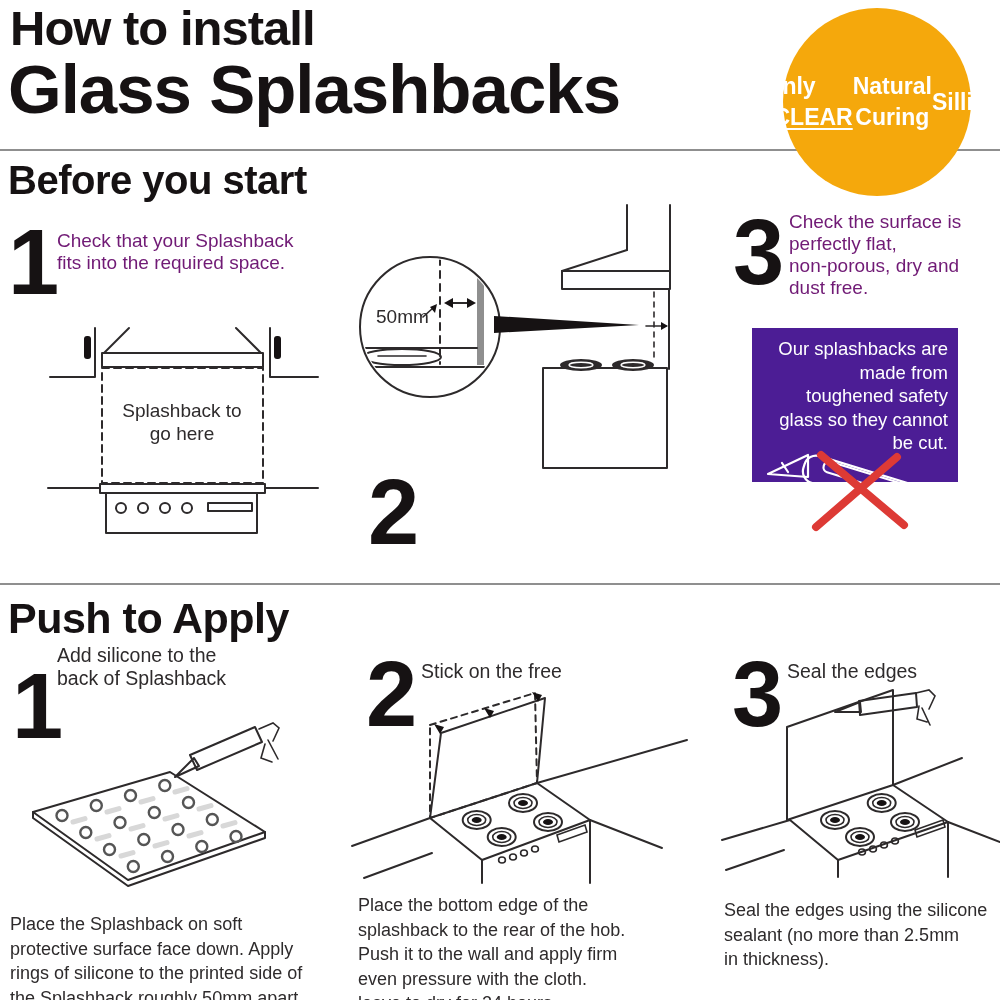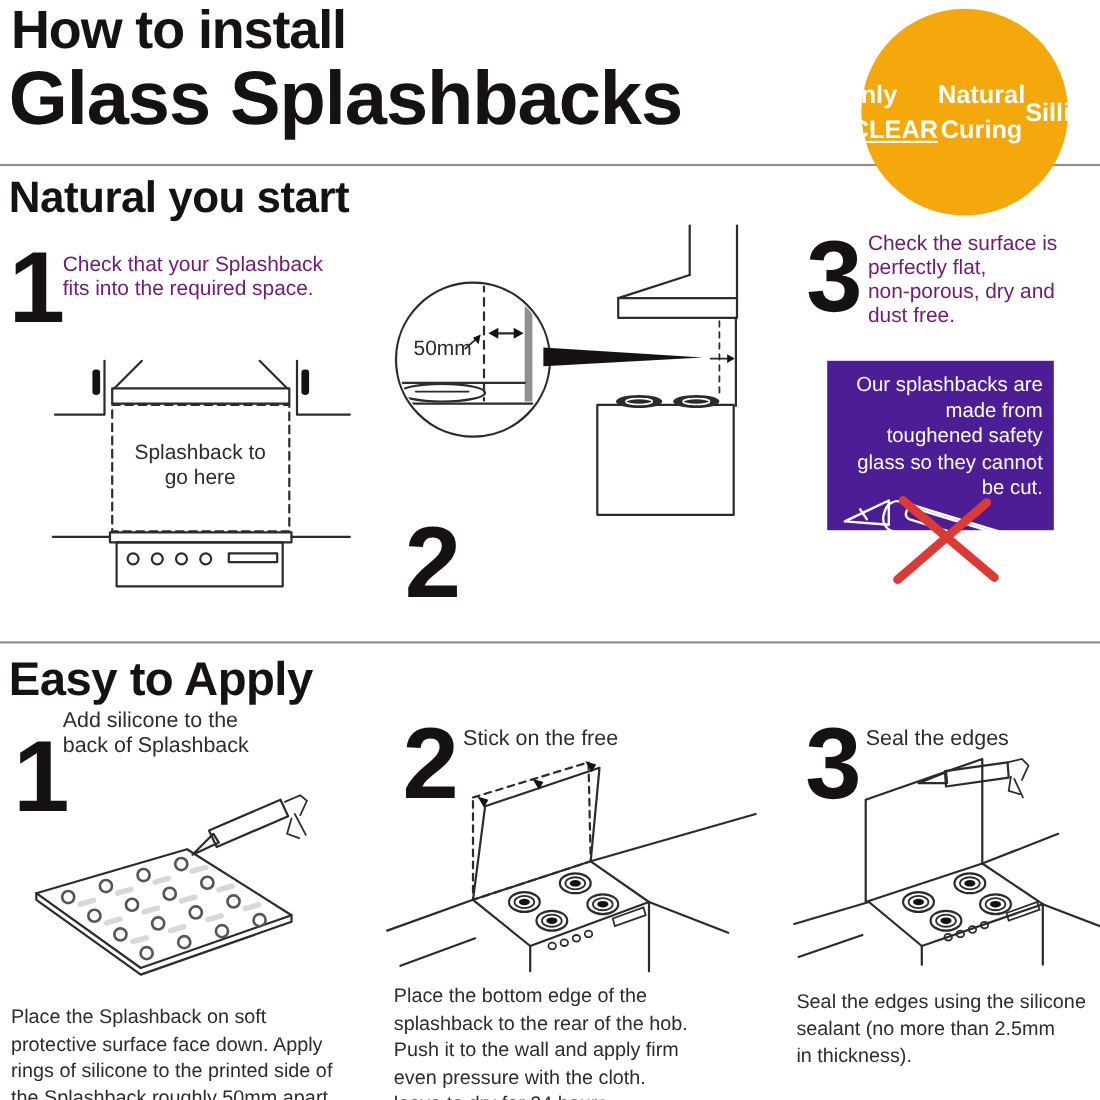--- a/index.html
+++ b/index.html
@@ -42,21 +42,21 @@
   <div class="abs h-install">How to install</div>
   <div class="abs h-glass">Glass Splashbacks</div>
   <div class="abs divider" style="top:149px;"></div>
 
   <div class="abs badge">
     <div class="badge-line"><span>Only use</span>&nbsp;<span class="ul">CLEAR</span></div>
     <div class="badge-line">Natural Curing</div>
     <div class="badge-line">Sillicone</div>
   </div>
 
-  <div class="abs h-section" style="left:8px;top:158px;">Natural you start</div>
+  <div class="abs h-section" style="left:8px;top:158px;">Before you start</div>
 
   <div class="abs num" style="left:8px;top:228px;">1</div>
   <div class="abs body-text pre" style="left:57px;top:230px;width:260px;">Check that your Splashback
 fits into the required space.</div>
 
   <svg class="abs" style="left:40px;top:320px;" width="290" height="225" viewBox="0 0 290 225">
     <path class="ln" d="M10 57 H55 V8"></path>
     <rect class="fillk" x="44" y="16" width="7" height="23" rx="3"></rect>
     <path class="ln" d="M278 57 H230 V8"></path>
     <rect class="fillk" x="234" y="16" width="7" height="23" rx="3"></rect>
@@ -138,21 +138,21 @@
       </g>
       <g stroke="#dd3a35" stroke-width="8" stroke-linecap="round">
         <line x1="67" y1="5" x2="150" y2="75"></line>
         <line x1="143" y1="7" x2="62" y2="77"></line>
       </g>
     </svg>
   </div>
 
   <div class="abs divider" style="top:583px;"></div>
 
-  <div class="abs h-section" style="left:8px;top:594px;font-size:43px;">Easy to Apply</div>
+  <div class="abs h-section" style="left:8px;top:594px;font-size:43px;">Push to Apply</div>
 
   <div class="abs num" style="left:12px;top:672px;">1</div>
   <div class="abs title-text pre" style="left:57px;top:644px;width:230px;">Add silicone to the
 back of Splashback</div>
 
   <svg class="abs" style="left:10px;top:702px;" width="310" height="188" viewBox="0 0 310 188">
     <g stroke="#d8d8d8" stroke-width="5" stroke-linecap="round">
       <line x1="63" y1="120" x2="75" y2="116.6"></line>
         <line x1="97" y1="110" x2="109" y2="106.6"></line>
       <line x1="131" y1="100" x2="143" y2="96.6"></line>

